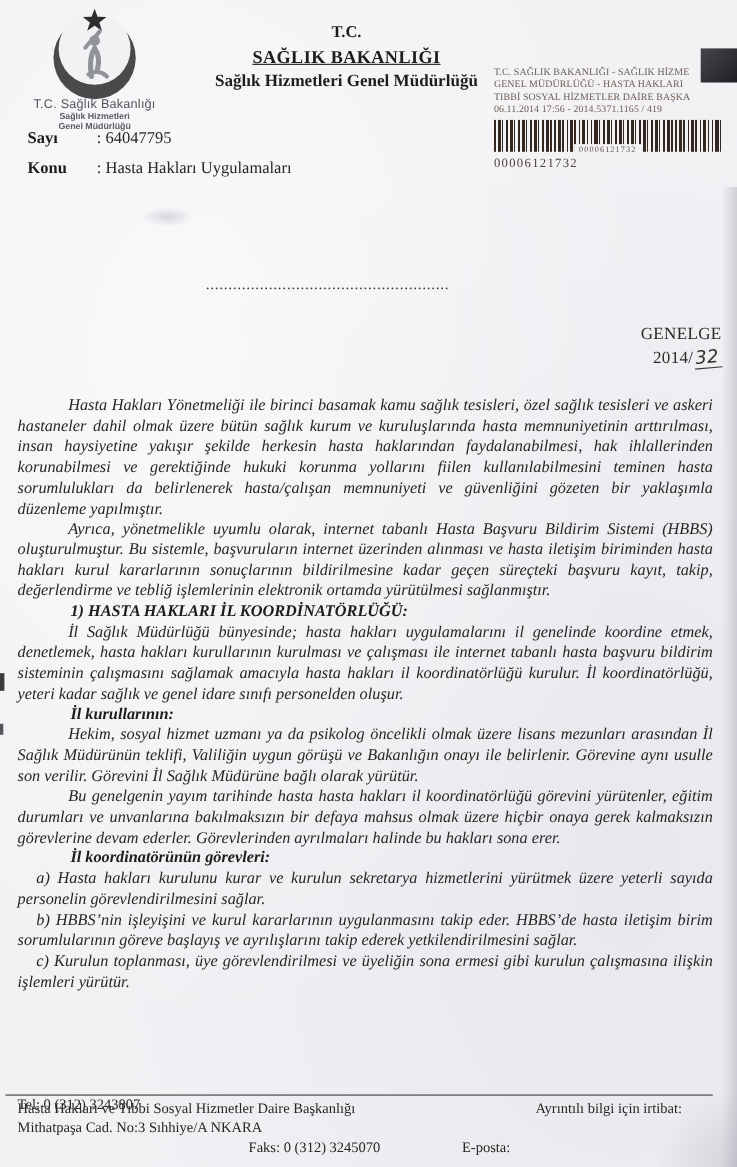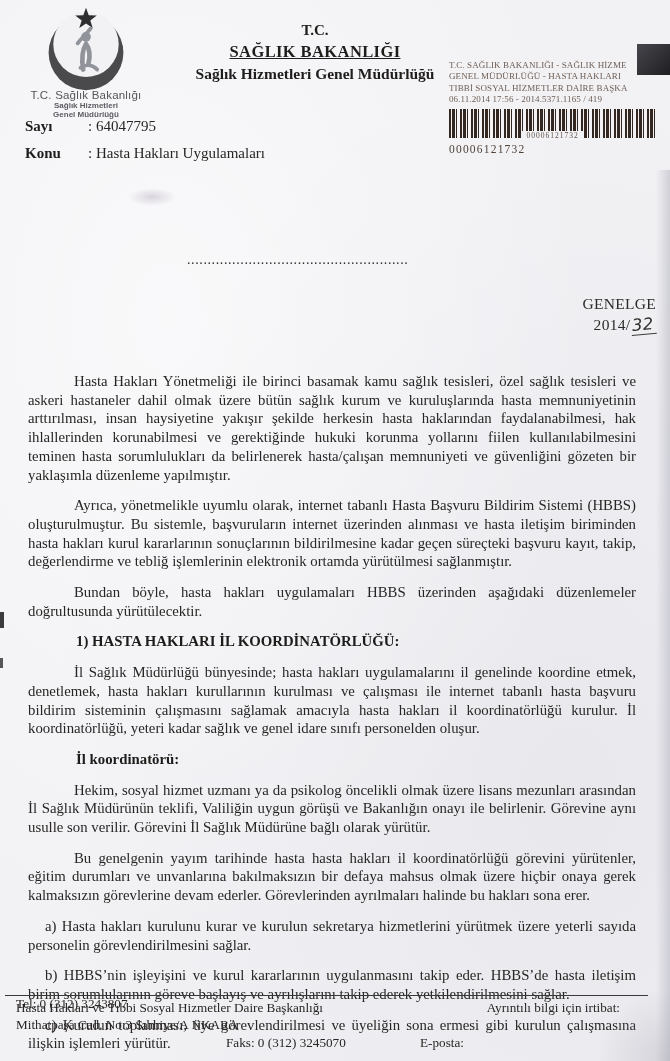--- a/index.html
+++ b/index.html
@@ -40,21 +40,21 @@
   
   .dots{position:absolute; left:187px; top:252px; width:256px; overflow:hidden; white-space:nowrap;
     font-size:14px; letter-spacing:.6px; color:#36342f;}
   .genelge{position:absolute; left:0; top:295px; width:656px; text-align:right; font-size:15.5px; letter-spacing:.3px; color:#2c2a27;}
   .genelge .row2{margin-top:2px;}
   .hand{font-family:"DejaVu Sans",sans-serif; font-style:italic; font-size:16.5px; display:inline-block;
     transform:rotate(-5deg); border-bottom:1.6px solid #3b3b3b; padding:0 2px 0 1px; margin-left:1px; color:#33312e;}
   
   .doc-body{position:absolute; left:16px; top:360px; width:632px; text-align:justify;
     font-size:14.8px; line-height:18.7px; color:#282624;}
-  .doc-body p{margin:12px; text-indent:46px;}
+  .doc-body p{margin:0; text-indent:46px;font-style:italic;}
   .doc-body p.h{font-weight:bold; color:#1e1c1a; text-indent:48px;}
   .doc-body p.item{text-indent:17px;}
   
   .footer-line{position:absolute; left:5px; top:995px; width:643px; border-top:1.8px solid #39383b;}
   .f-dept{position:absolute; left:16px; top:1000px; font-size:13.2px;}
   .f-contact{position:absolute; left:0; top:1000px; width:620px; text-align:right; font-size:13.2px;}
   .f-addr{position:absolute; left:16px; top:1017px; font-size:13.2px;}
   .f-tel{position:absolute; left:16px; top:996px; font-size:13.2px;}
   .f-fax{position:absolute; left:226px; top:1035px; font-size:13.2px;}
   .f-mail{position:absolute; left:420px; top:1035px; font-size:13.2px;}
@@ -118,26 +118,26 @@
   <div class="dots">......................................................</div>
 
   <div class="genelge">
     <div>GENELGE</div>
     <div class="row2"><span>2014/</span><span class="hand">32</span></div>
   </div>
 
   <main class="doc-body">
     <p class="para">Hasta Hakları Yönetmeliği ile birinci basamak kamu sağlık tesisleri, özel sağlık tesisleri ve askeri hastaneler dahil olmak üzere bütün sağlık kurum ve kuruluşlarında hasta memnuniyetinin arttırılması, insan haysiyetine yakışır şekilde herkesin hasta haklarından faydalanabilmesi, hak ihlallerinden korunabilmesi ve gerektiğinde hukuki korunma yollarını fiilen kullanılabilmesini teminen hasta sorumlulukları da belirlenerek hasta/çalışan memnuniyeti ve güvenliğini gözeten bir yaklaşımla düzenleme yapılmıştır.</p>
     <p class="para">Ayrıca, yönetmelikle uyumlu olarak, internet tabanlı Hasta Başvuru Bildirim Sistemi (HBBS) oluşturulmuştur. Bu sistemle, başvuruların internet üzerinden alınması ve hasta iletişim biriminden hasta hakları kurul kararlarının sonuçlarının bildirilmesine kadar geçen süreçteki başvuru kayıt, takip, değerlendirme ve tebliğ işlemlerinin elektronik ortamda yürütülmesi sağlanmıştır.</p>
-    <p class="para">Bundan böyle, hasta hakları uygulamaları HBBS üzerinden aşağıdaki düzenlemeler doğrultusunda yürütülecektir.</p>
     <p class="h">1) HASTA HAKLARI İL KOORDİNATÖRLÜĞÜ:</p>
     <p class="para">İl Sağlık Müdürlüğü bünyesinde; hasta hakları uygulamalarını il genelinde koordine etmek, denetlemek, hasta hakları kurullarının kurulması ve çalışması ile internet tabanlı hasta başvuru bildirim sisteminin çalışmasını sağlamak amacıyla hasta hakları il koordinatörlüğü kurulur. İl koordinatörlüğü, yeteri kadar sağlık ve genel idare sınıfı personelden oluşur.</p>
-    <p class="h">İl koordinatörü:</p>
+    <p class="h">İl kurullarının:</p>
     <p class="para">Hekim, sosyal hizmet uzmanı ya da psikolog öncelikli olmak üzere lisans mezunları arasından İl Sağlık Müdürünün teklifi, Valiliğin uygun görüşü ve Bakanlığın onayı ile belirlenir. Görevine aynı usulle son verilir. Görevini İl Sağlık Müdürüne bağlı olarak yürütür.</p>
     <p class="para">Bu genelgenin yayım tarihinde hasta hasta hakları il koordinatörlüğü görevini yürütenler, eğitim durumları ve unvanlarına bakılmaksızın bir defaya mahsus olmak üzere hiçbir onaya gerek kalmaksızın görevlerine devam ederler. Görevlerinden ayrılmaları halinde bu hakları sona erer.</p>
+    <p class="h">İl koordinatörünün görevleri:</p>
     <p class="item">a) Hasta hakları kurulunu kurar ve kurulun sekretarya hizmetlerini yürütmek üzere yeterli sayıda personelin görevlendirilmesini sağlar.</p>
     <p class="item">b) HBBS’nin işleyişini ve kurul kararlarının uygulanmasını takip eder. HBBS’de hasta iletişim birim sorumlularının göreve başlayış ve ayrılışlarını takip ederek yetkilendirilmesini sağlar.</p>
     <p class="item">c) Kurulun toplanması, üye görevlendirilmesi ve üyeliğin sona ermesi gibi kurulun çalışmasına ilişkin işlemleri yürütür.</p>
   </main>
 
   <div class="footer-line"></div>
   <div class="f-dept">Hasta Hakları ve Tıbbi Sosyal Hizmetler Daire Başkanlığı</div>
   <div class="f-contact">Ayrıntılı bilgi için irtibat:</div>
   <div class="f-addr">Mithatpaşa Cad. No:3 Sıhhiye/A NKARA</div>
   <div class="f-tel">Tel: 0 (312) 3243807</div>

